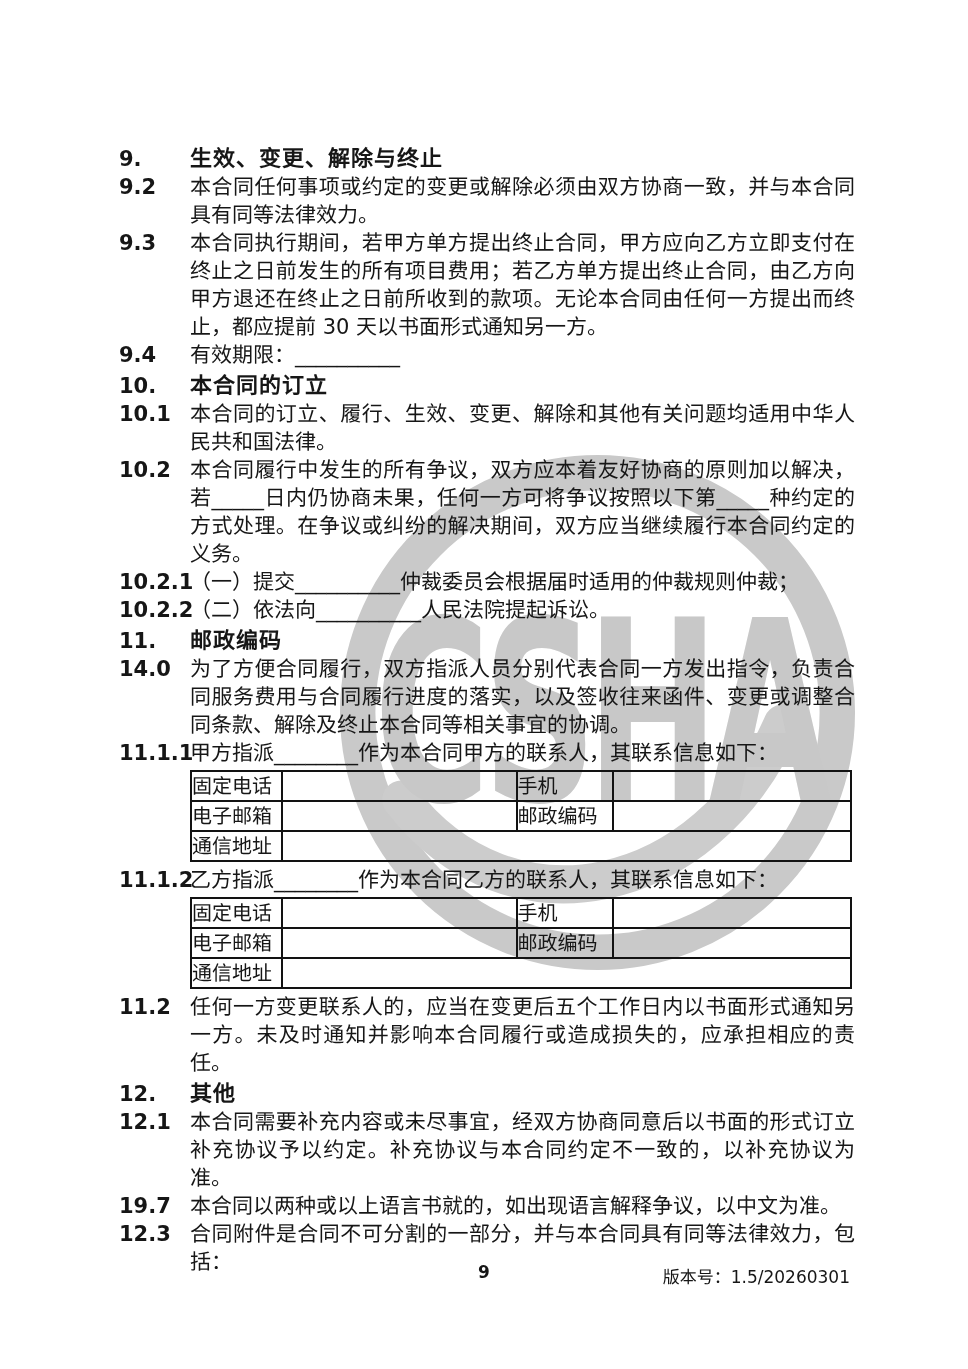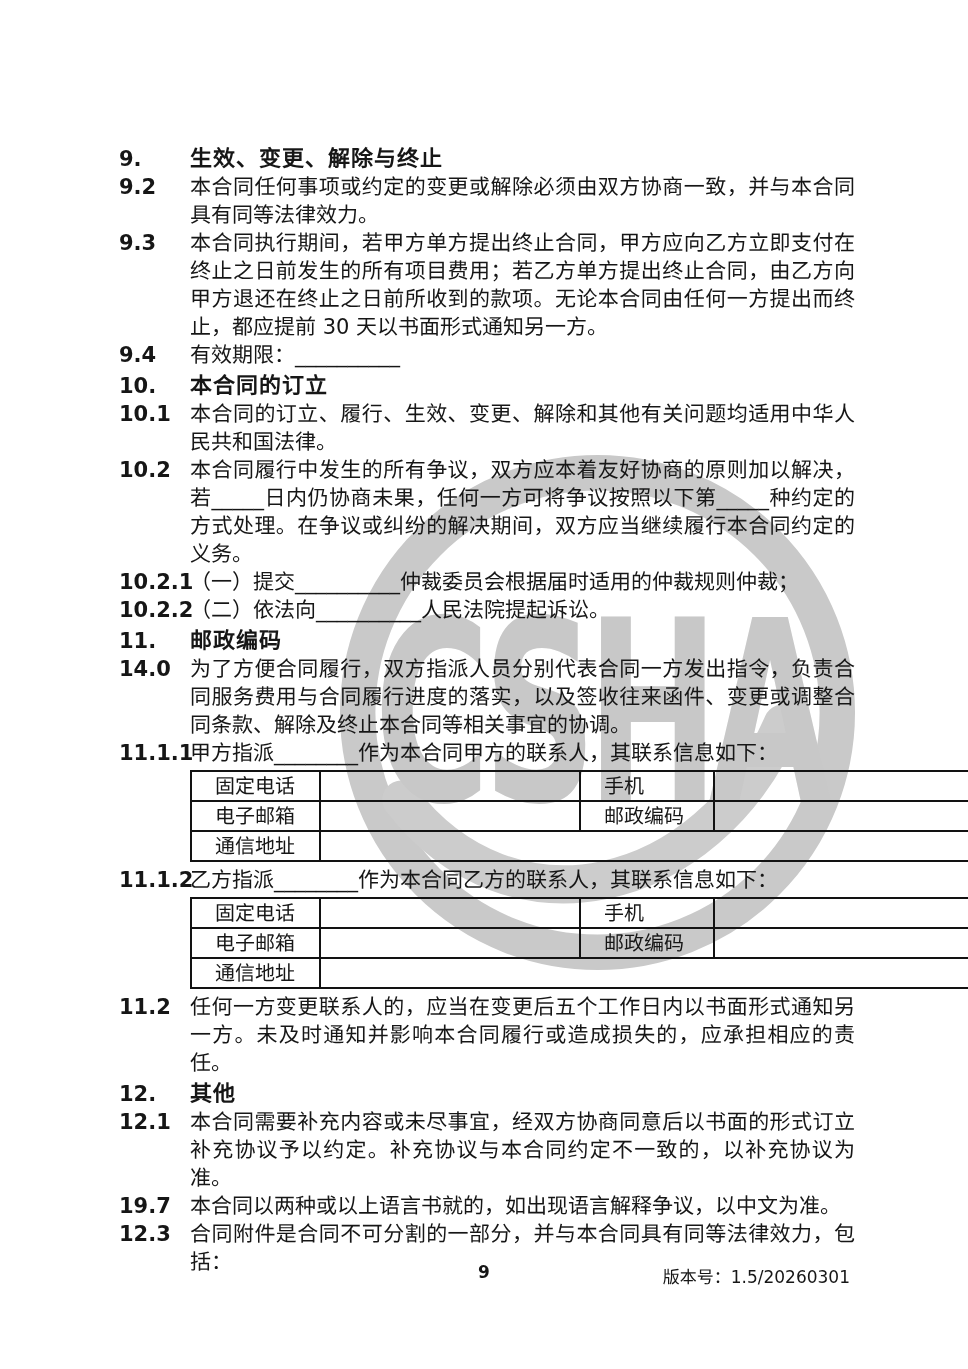--- a/index.html
+++ b/index.html
@@ -48,21 +48,21 @@
   }
   .contact-table {
     border-collapse: collapse;
     table-layout: fixed;
     width: 662px;
     margin: 3px 0 4px 71px;
   }
   .contact-table td {
     border: 2px solid #121212;
     height: 22px;
-    padding: 0 23px;
+    padding: 0 0;
     font-size: 20px;
     overflow: hidden;
     white-space: nowrap;
   }
   .contact-table .col-label1 { width: 81px; }
   .contact-table .col-value1 { width: 212px; }
   .contact-table .col-label2 { width: 86px; }
   .contact-table .col-value2 { width: 215px; }
   .page-number {
     position: absolute;

